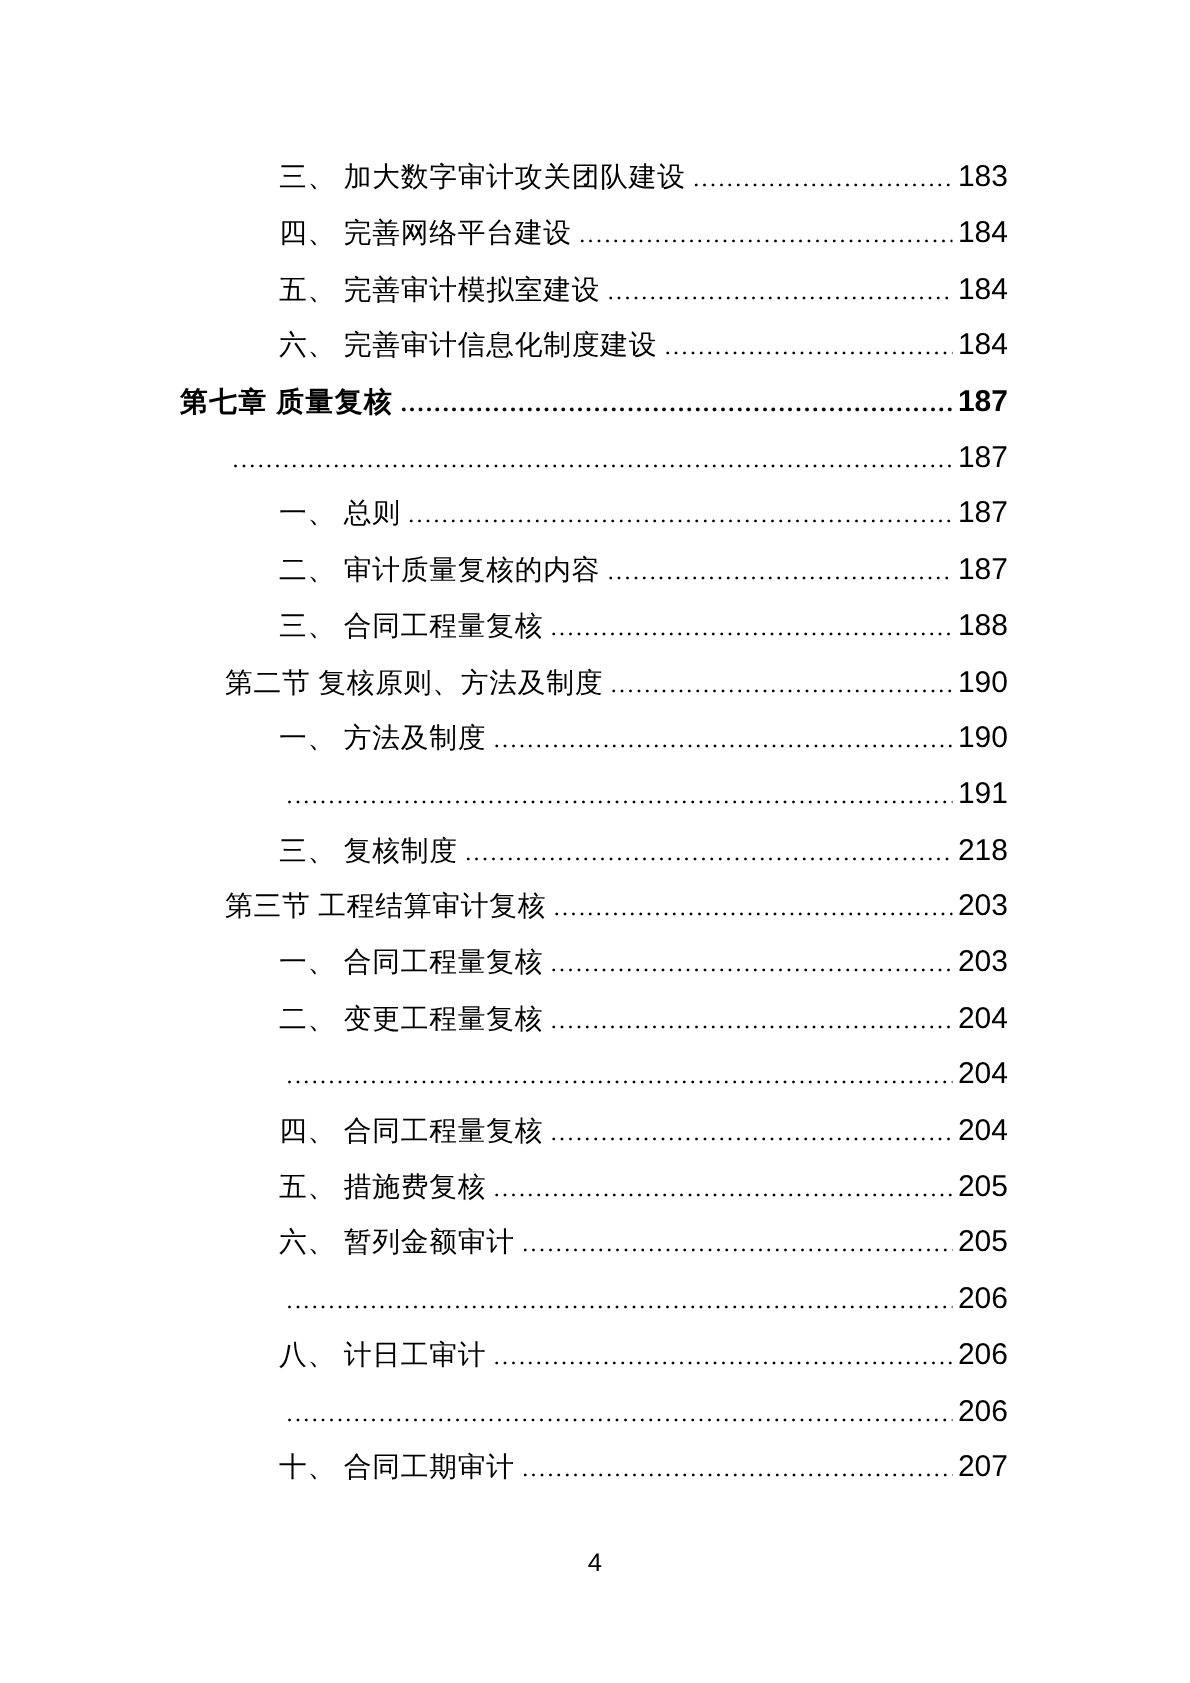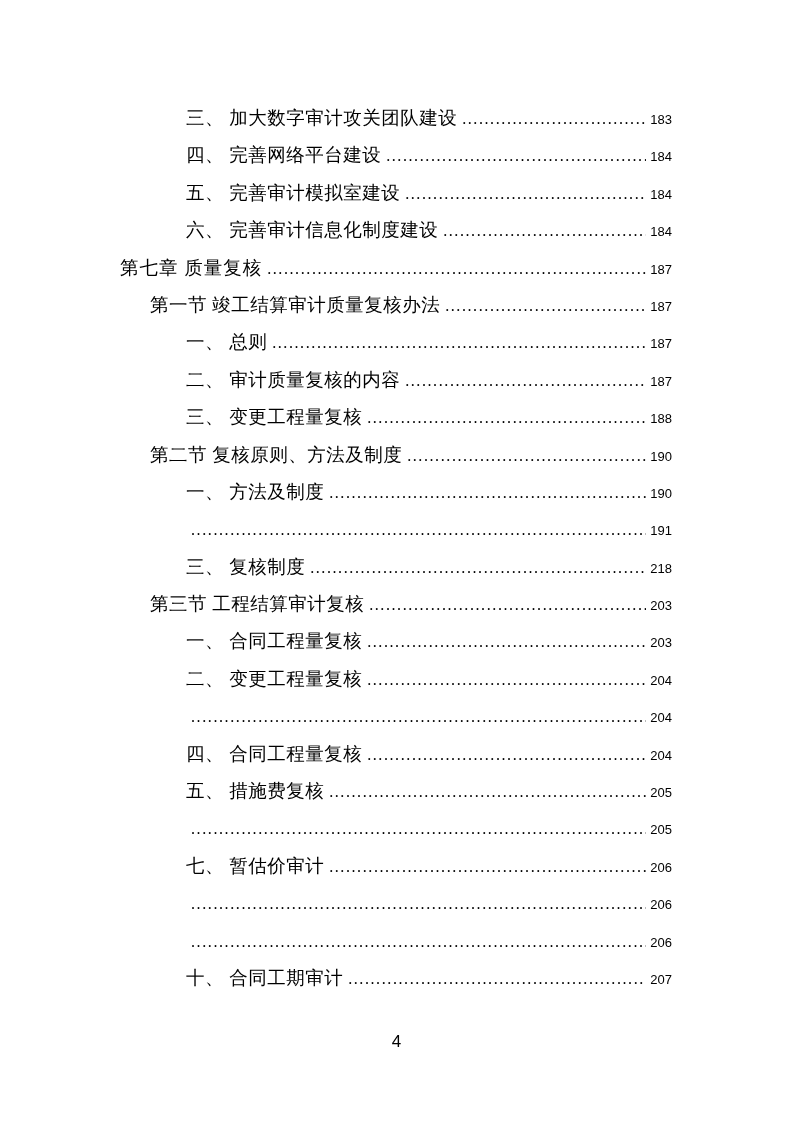--- a/index.html
+++ b/index.html
@@ -28,21 +28,21 @@
   }
   .toc-row {
     display: flex;
     align-items: baseline;
     height: 37.4px;
     line-height: 37.4px;
     font-size: 18.5px;
     letter-spacing: 0.5px;
   }
   .toc-row.level-chapter {
-    font-weight: normal;
+    font-weight: bold;
     letter-spacing: 1px;
   }
   .toc-row.level-section {
     padding-left: 30px;
   }
   .toc-row.level-item {
     padding-left: 66px;
   }
   .toc-label {
     white-space: nowrap;
@@ -50,21 +50,21 @@
   .toc-leader {
     flex: 1 1 auto;
     overflow: hidden;
     white-space: nowrap;
     font-size: 16px;
     letter-spacing: 1.6px;
     margin: 0 2px 0 5px;
   }
   .toc-page {
     font-family: "Liberation Sans", "DejaVu Sans", sans-serif;
-    font-size: 13px;
+    font-size: 20px;
     letter-spacing: 0;
     white-space: nowrap;
     padding-left: 2px;
   }
   .page-footer {
     position: absolute;
     top: 1023px;
     left: 0;
     width: 100%;
     height: 37px;
@@ -99,36 +99,35 @@
       <span class="toc-label">六、 完善审计信息化制度建设</span>
       <span class="toc-leader" aria-hidden="true">................................................................................................................................................................................................................................................</span>
       <span class="toc-page">184</span>
     </div>
       <div class="toc-row level-chapter">
       <span class="toc-label">第七章 质量复核</span>
       <span class="toc-leader" aria-hidden="true">................................................................................................................................................................................................................................................</span>
       <span class="toc-page">187</span>
     </div>
       <div class="toc-row level-section">
-      <span class="toc-label">第一节 竣工结算审计质量复核办法</span>
       <span class="toc-leader" aria-hidden="true">................................................................................................................................................................................................................................................</span>
       <span class="toc-page">187</span>
     </div>
       <div class="toc-row level-item">
       <span class="toc-label">一、 总则</span>
       <span class="toc-leader" aria-hidden="true">................................................................................................................................................................................................................................................</span>
       <span class="toc-page">187</span>
     </div>
       <div class="toc-row level-item">
       <span class="toc-label">二、 审计质量复核的内容</span>
       <span class="toc-leader" aria-hidden="true">................................................................................................................................................................................................................................................</span>
       <span class="toc-page">187</span>
     </div>
       <div class="toc-row level-item">
-      <span class="toc-label">三、 变更工程量复核</span>
+      <span class="toc-label">三、 合同工程量复核</span>
       <span class="toc-leader" aria-hidden="true">................................................................................................................................................................................................................................................</span>
       <span class="toc-page">188</span>
     </div>
       <div class="toc-row level-section">
       <span class="toc-label">第二节 复核原则、方法及制度</span>
       <span class="toc-leader" aria-hidden="true">................................................................................................................................................................................................................................................</span>
       <span class="toc-page">190</span>
     </div>
       <div class="toc-row level-item">
       <span class="toc-label">一、 方法及制度</span>
@@ -167,29 +166,30 @@
       <span class="toc-label">四、 合同工程量复核</span>
       <span class="toc-leader" aria-hidden="true">................................................................................................................................................................................................................................................</span>
       <span class="toc-page">204</span>
     </div>
       <div class="toc-row level-item">
       <span class="toc-label">五、 措施费复核</span>
       <span class="toc-leader" aria-hidden="true">................................................................................................................................................................................................................................................</span>
       <span class="toc-page">205</span>
     </div>
       <div class="toc-row level-item">
+      <span class="toc-label">六、 暂列金额审计</span>
       <span class="toc-leader" aria-hidden="true">................................................................................................................................................................................................................................................</span>
       <span class="toc-page">205</span>
     </div>
       <div class="toc-row level-item">
-      <span class="toc-label">七、 暂估价审计</span>
       <span class="toc-leader" aria-hidden="true">................................................................................................................................................................................................................................................</span>
       <span class="toc-page">206</span>
     </div>
       <div class="toc-row level-item">
+      <span class="toc-label">八、 计日工审计</span>
       <span class="toc-leader" aria-hidden="true">................................................................................................................................................................................................................................................</span>
       <span class="toc-page">206</span>
     </div>
       <div class="toc-row level-item">
       <span class="toc-leader" aria-hidden="true">................................................................................................................................................................................................................................................</span>
       <span class="toc-page">206</span>
     </div>
       <div class="toc-row level-item">
       <span class="toc-label">十、 合同工期审计</span>
       <span class="toc-leader" aria-hidden="true">................................................................................................................................................................................................................................................</span>

